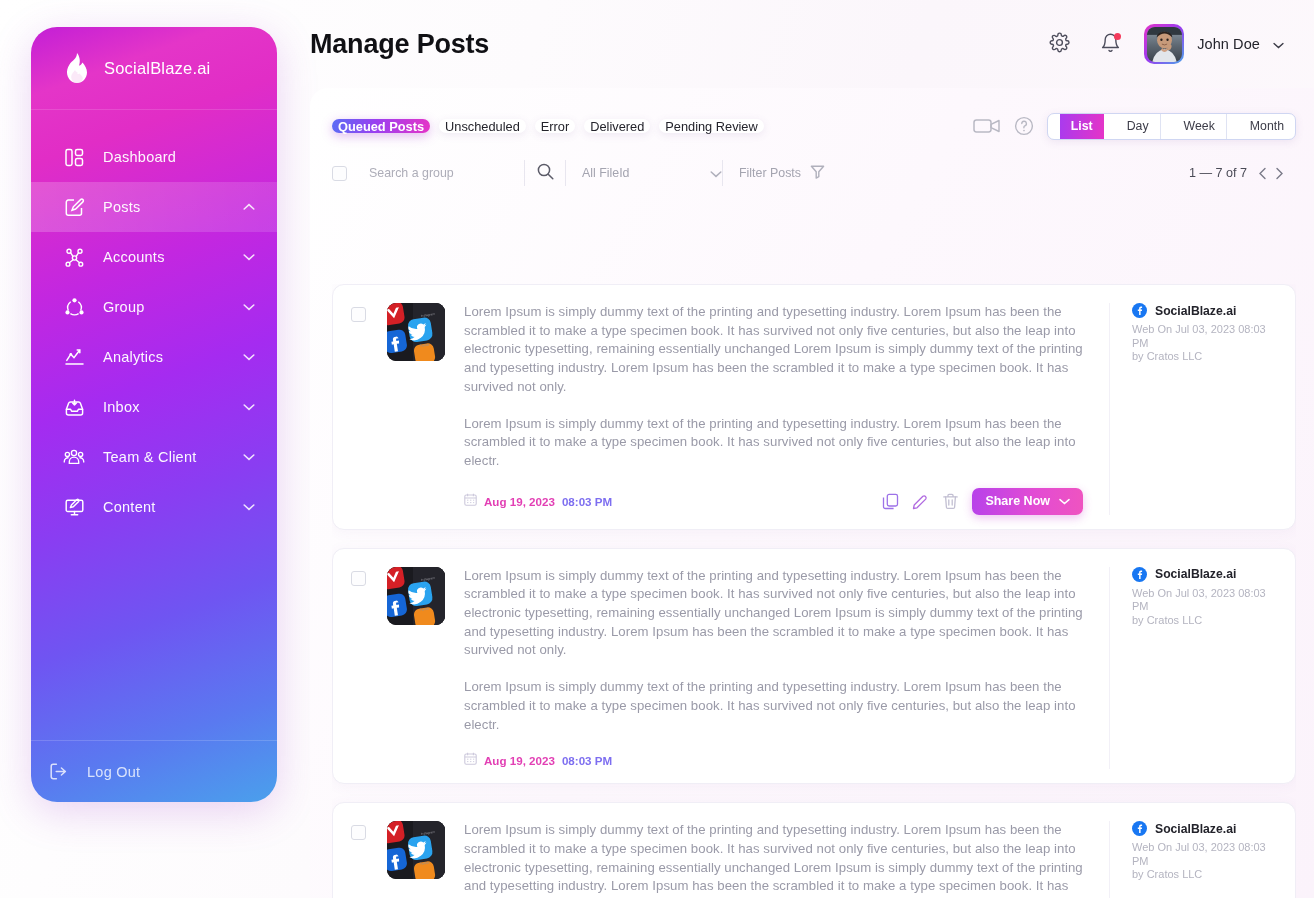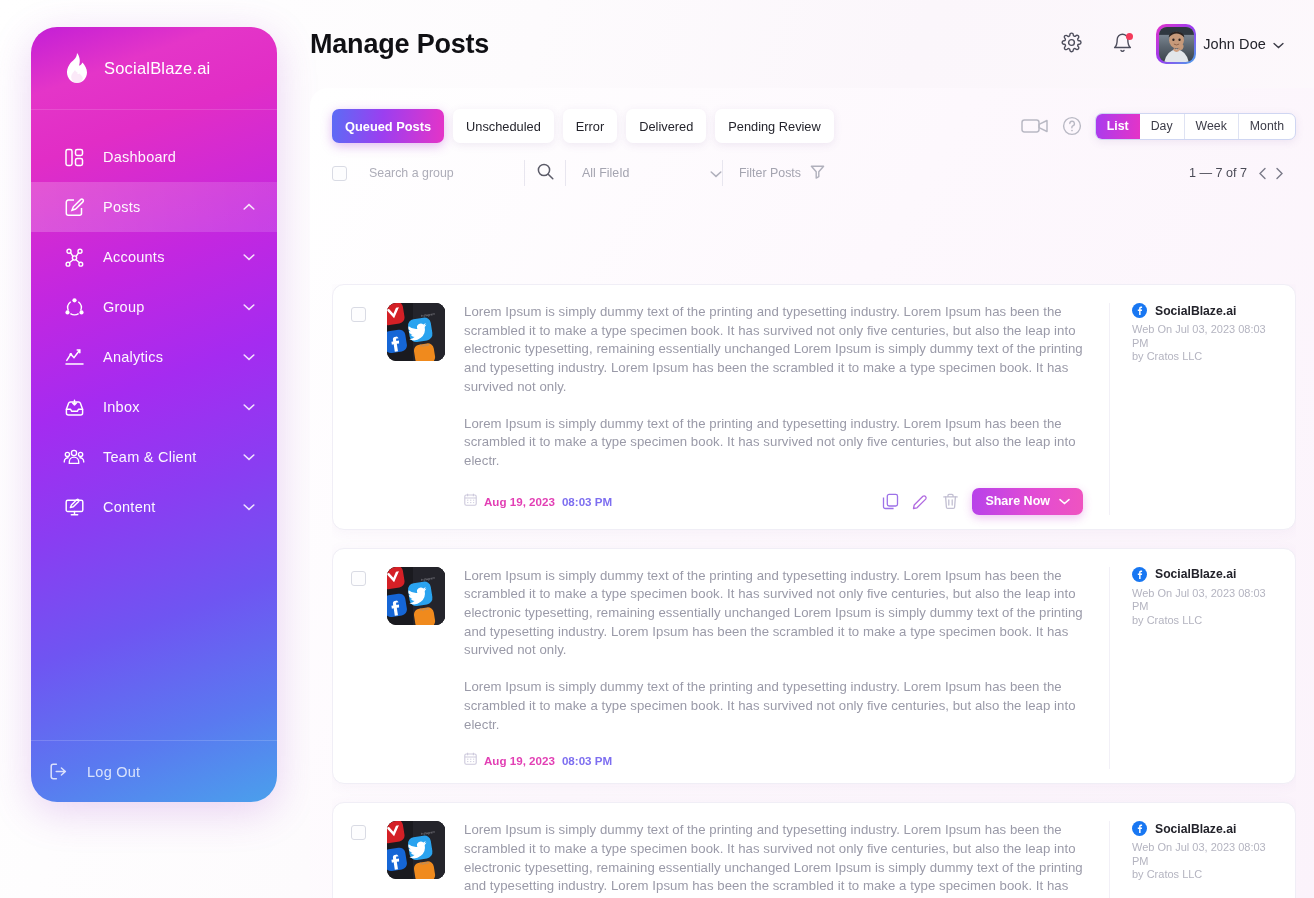--- a/index.html
+++ b/index.html
@@ -142,38 +142,38 @@
     width: 100%; height: 100%;
     border-radius: 8px;
     overflow: hidden;
     display: block;
   }
   .user-name {
     font-size: 14.5px;
     color: #23232b;
     letter-spacing: 0.1px;
   }
-  .user-menu { display: flex; align-items: center; gap: 7px; cursor: pointer; }
+  .user-menu { display: flex; align-items: center; gap: 13px; cursor: pointer; }
 
   
   .panel {
     position: absolute;
     left: 0; top: 88px; right: 0; bottom: 0;
     background: linear-gradient(120deg, #ffffff 0%, #fdf8fd 45%, #fbf3fb 100%);
     border-top-left-radius: 18px;
     padding: 22px 18px 0 22px;
   }
   .tabrow {
     display: flex; align-items: center;
     height: 32px;
   }
   .tabs { display: flex; gap: 9px; }
   .tab {
-    height: 34px;
-    padding: 0 13px;
+    height: 14px;
+    padding: 0 6px;
     border-radius: 7px;
     display: flex; align-items: center;
     font-size: 12.8px;
     color: #24242c;
     background: #ffffff;
     box-shadow: 0 2px 9px rgba(110, 70, 150, 0.11);
     cursor: pointer;
     white-space: nowrap;
   }
   .tab.active {
@@ -195,20 +195,21 @@
     background: #ffffff;
     box-shadow: 0 2px 9px rgba(110, 70, 150, 0.10);
   }
   .seg-item {
     padding: 0 11px;
     display: flex; align-items: center;
     font-size: 12.3px;
     color: #3c3c48;
     border-right: 1px solid #dfe3f3;
     cursor: pointer;
+    margin-left: 12px;
   }
   .seg-item:last-child { border-right: none; }
   .seg-item.active {
     background: linear-gradient(95deg, #a93bee 0%, #e534c7 100%);
     color: #ffffff;
     font-weight: bold;
     border-right: none;
   }
 
   

